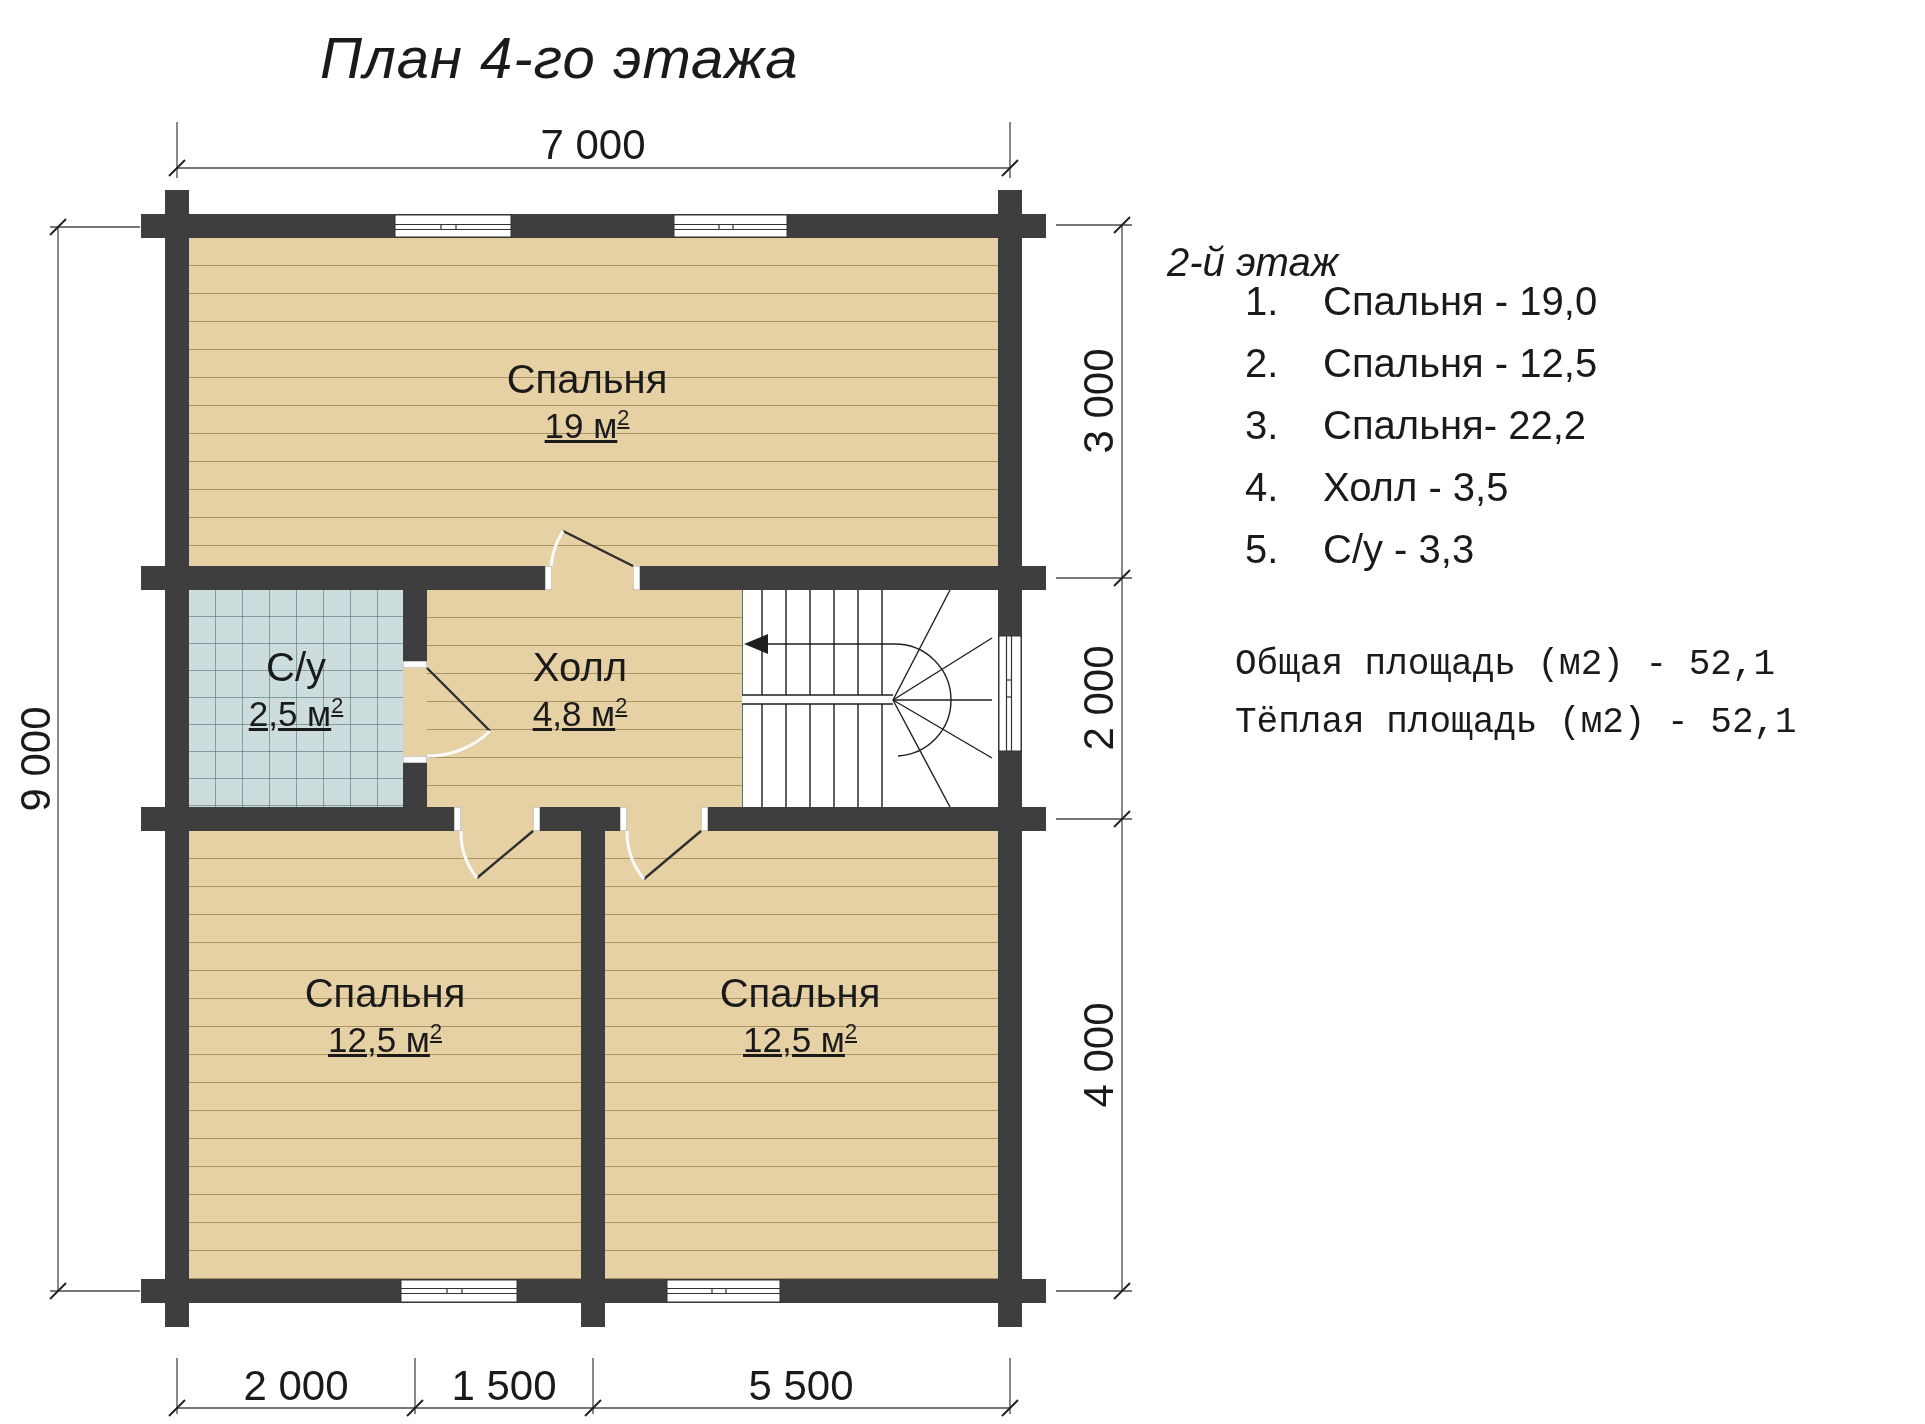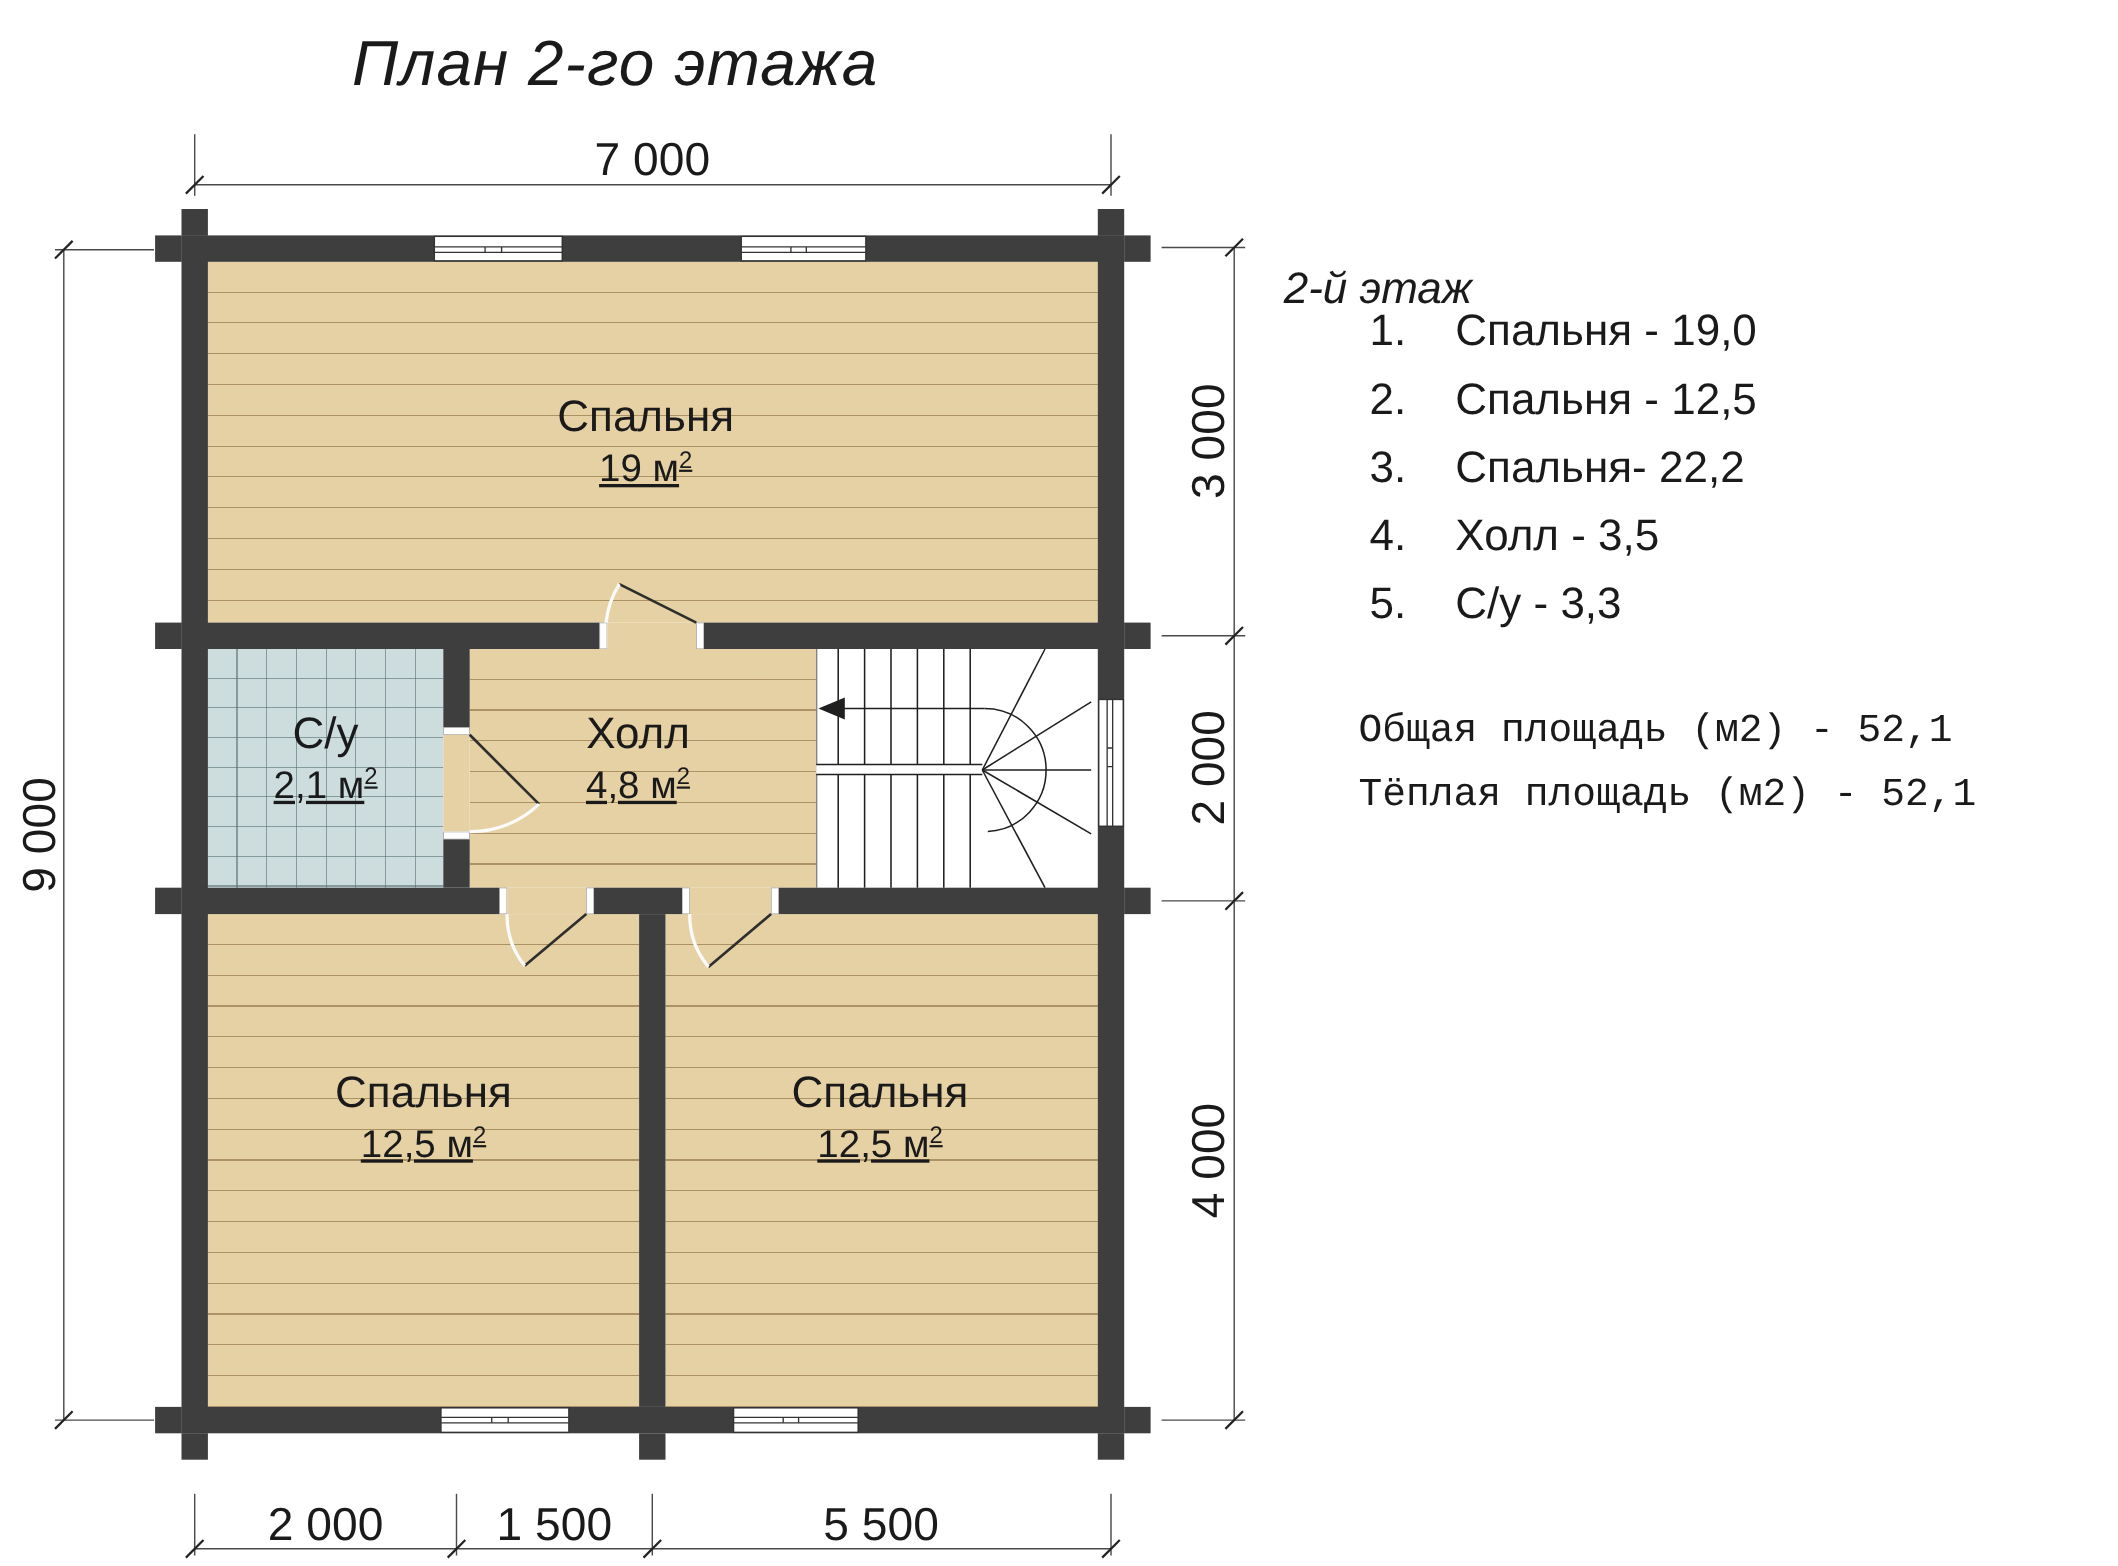--- a/index.html
+++ b/index.html
@@ -35,21 +35,21 @@
   .legend-item .num{display:inline-block;width:78px;}
   .legend-total{font-size:36px;white-space:nowrap;font-family:Liberation Mono, monospace;}
   svg.overlay{position:absolute;left:0;top:0;pointer-events:none;}
   .win{position:absolute;}
 </style>
 </head>
 <body>
 
 <div id="canvas">
 
-  <div class="abs title" style="left:320px;top:24px;">План 2-го этажа</div>
+  <div class="abs title" style="left:320px;top:24px;">План 4-го этажа</div>
 
   <div class="abs floor-wood" style="left:189px;top:238px;width:809px;height:328px;"></div>
   <div class="abs floor-tile" style="left:189px;top:590px;width:214px;height:217px;"></div>
   <div class="abs floor-wood" style="left:427px;top:590px;width:315px;height:217px;"></div>
   <div class="abs floor-stairs" style="left:742px;top:590px;width:256px;height:217px;"></div>
   <div class="abs floor-wood" style="left:189px;top:831px;width:392px;height:448px;"></div>
   <div class="abs floor-wood" style="left:605px;top:831px;width:393px;height:448px;"></div>
 
   <div class="abs wall" style="left:165px;top:214px;width:857px;height:24px;"></div>
   <div class="abs wall" style="left:165px;top:1279px;width:857px;height:24px;"></div>
@@ -215,21 +215,21 @@
         <line x1="1002" y1="1416" x2="1018" y2="1400"></line>
     </g>
   </svg>
 
   <div class="abs room-label" style="left:587px;top:358px;">
     <div class="room-name">Спальня</div>
     <div class="room-area"><span class="a-main">19 м</span><sup>2</sup></div>
   </div>
   <div class="abs room-label" style="left:296px;top:646px;">
     <div class="room-name">С/у</div>
-    <div class="room-area"><span class="a-main">2,1 м</span><sup>2</sup></div>
+    <div class="room-area"><span class="a-main">2,5 м</span><sup>2</sup></div>
   </div>
   <div class="abs room-label" style="left:580px;top:646px;">
     <div class="room-name">Холл</div>
     <div class="room-area"><span class="a-main">4,8 м</span><sup>2</sup></div>
   </div>
   <div class="abs room-label" style="left:385px;top:972px;">
     <div class="room-name">Спальня</div>
     <div class="room-area"><span class="a-main">12,5 м</span><sup>2</sup></div>
   </div>
   <div class="abs room-label" style="left:800px;top:972px;">

